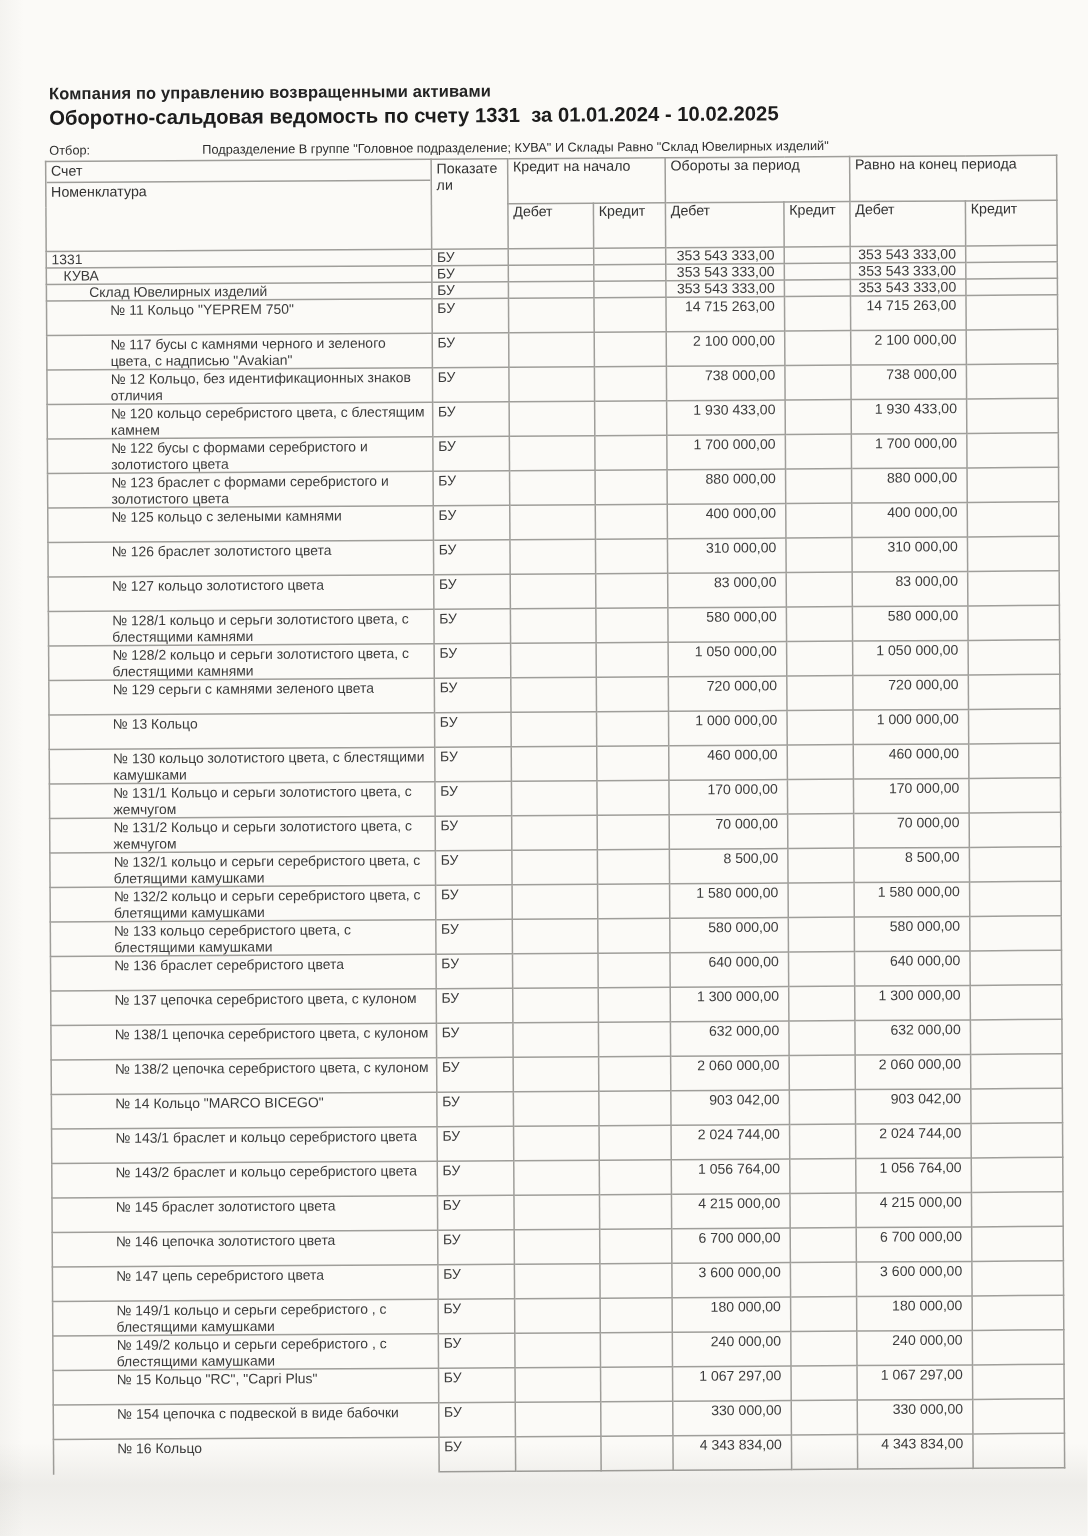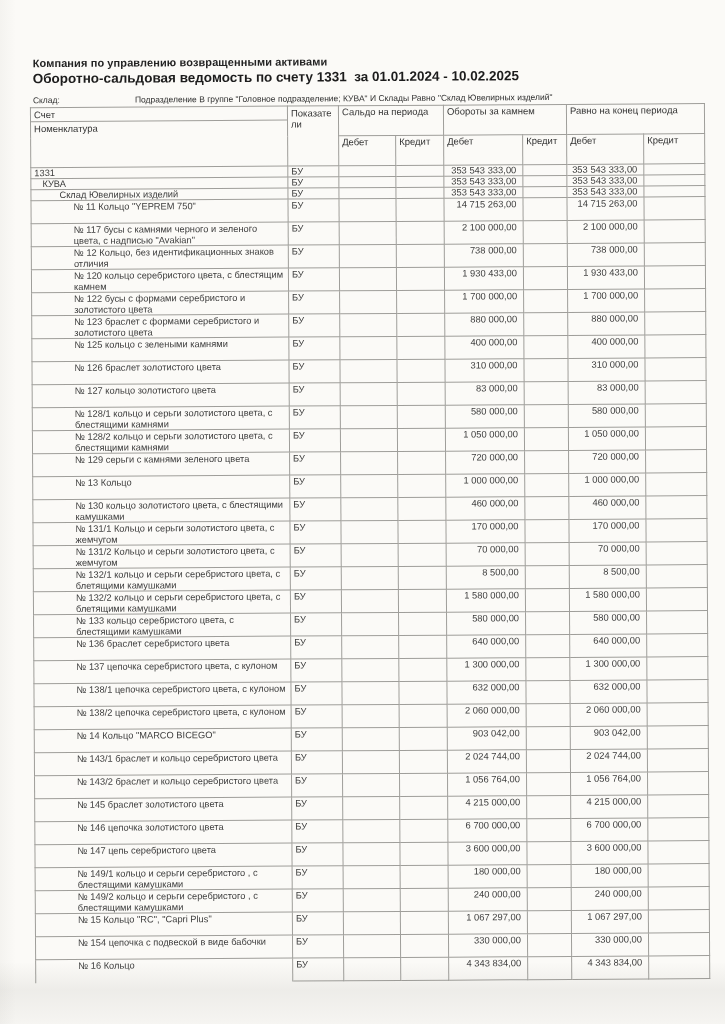--- a/index.html
+++ b/index.html
@@ -76,21 +76,21 @@
 </style>
 </head>
 <body>
 
 <div class="sheet">
 
   <div class="company">Компания по управлению возвращенными активами</div>
   <div class="title">Оборотно-сальдовая ведомость по счету 1331  за 01.01.2024 - 10.02.2025</div>
 
   <div class="filter">
-    <span class="filter-label">Склад:</span>
+    <span class="filter-label">Отбор:</span>
     <span class="filter-text">Подразделение В группе "Головное подразделение; КУВА" И Склады Равно "Склад Ювелирных изделий"</span>
   </div>
 
   <table class="osv">
     <colgroup>
       <col class="w1">
         <col class="w2">
         <col class="w3">
         <col class="w4">
       <col class="w5">
@@ -98,22 +98,22 @@
         <col class="w7">
         <col class="w8">
     </colgroup>
     <thead>
       <tr>
         <th rowspan="2" class="h-acct-cell">
           <div class="h-acct">Счет</div>
           <div class="h-nom">Номенклатура</div>
         </th>
         <th rowspan="2" class="h-ind">Показатели</th>
-        <th colspan="2">Сальдо на периода</th>
-        <th colspan="2">Обороты за камнем</th>
+        <th colspan="2">Кредит на начало</th>
+        <th colspan="2">Обороты за период</th>
         <th colspan="2">Равно на конец периода</th>
       </tr>
       <tr>
         <th>Дебет</th>
         <th>Кредит</th>
         <th>Дебет</th>
         <th>Кредит</th>
         <th>Дебет</th>
         <th>Кредит</th>
       </tr>

